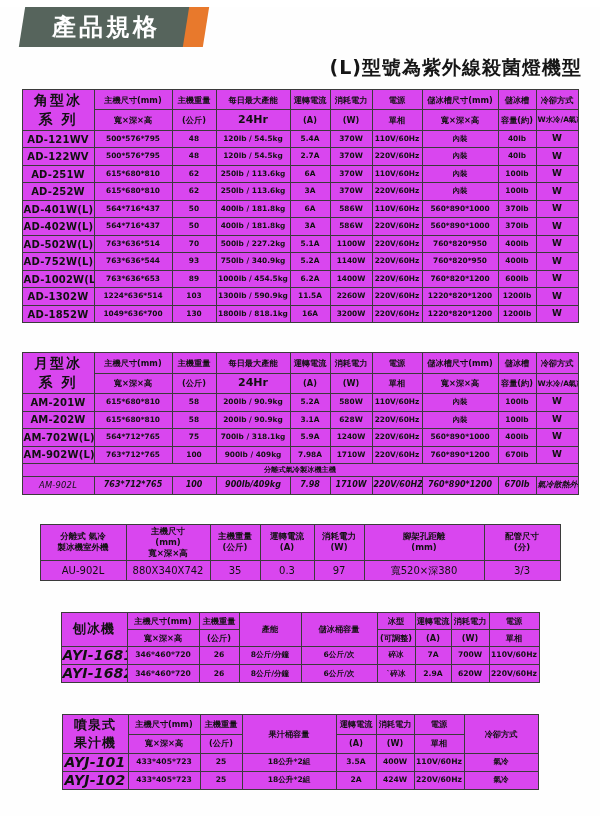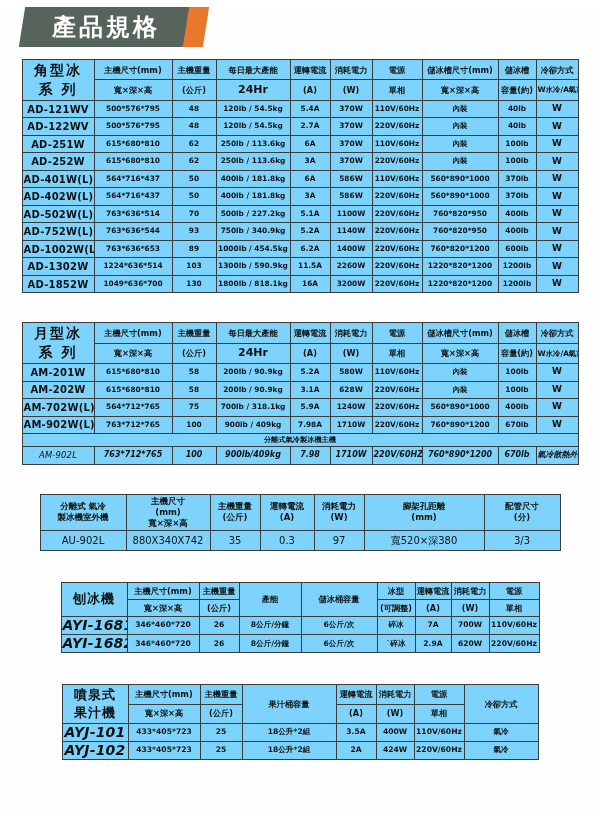--- a/index.html
+++ b/index.html
@@ -61,21 +61,21 @@
     font-size: 19px;
     font-weight: bold;
     letter-spacing: 1px;
     color: #161616;
   }
 
   
   table {
     border-collapse: collapse;
     margin: 0 auto;
-    background: #7dd3fc;
+    background: #d946ef;
     table-layout: fixed;
   }
   table.spec {
     width: 556px;
   }
   table.spec td, table.spec th {
     border: 1px solid #3b3b3b;
     text-align: center;
     vertical-align: middle;
     padding: 1px 1px;
@@ -172,20 +172,21 @@
 
 <div class="page">
 
   <div class="banner-wrap">
     <div class="banner">
       <span class="banner-text">產品規格</span>
     </div>
     <div class="banner-accent"></div>
   </div>
 
+  <div class="subtitle">(L)型號為紫外線殺菌燈機型</div>
 
   <div class="tbl-block" style="margin-top:8px;">
     <table class="spec">
       <colgroup>
         <col style="width:72px">
           <col style="width:78px">
           <col style="width:44px">
           <col style="width:74px">
         <col style="width:40px">
           <col style="width:42px">

